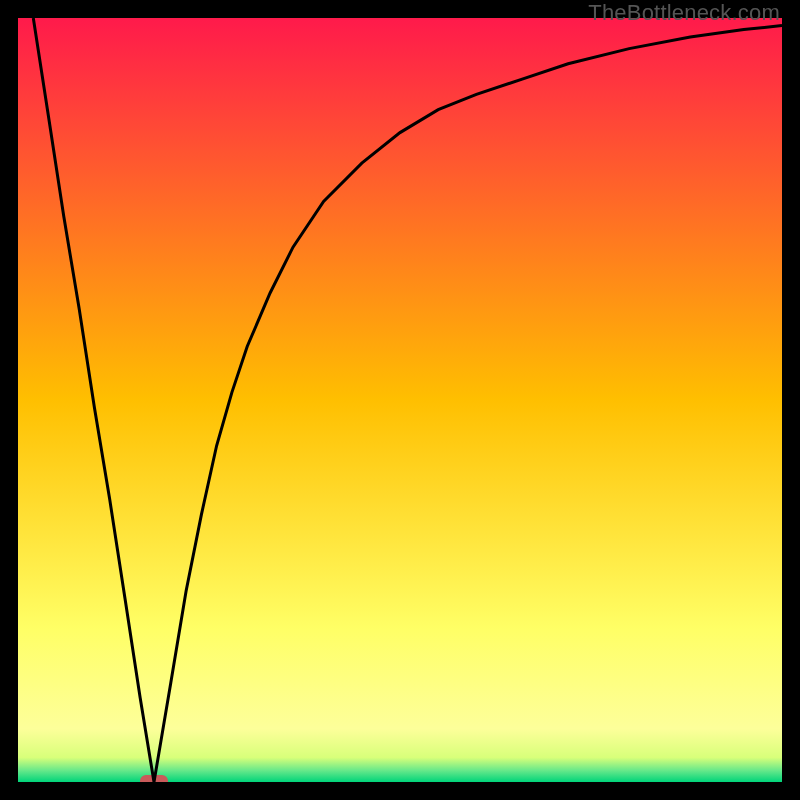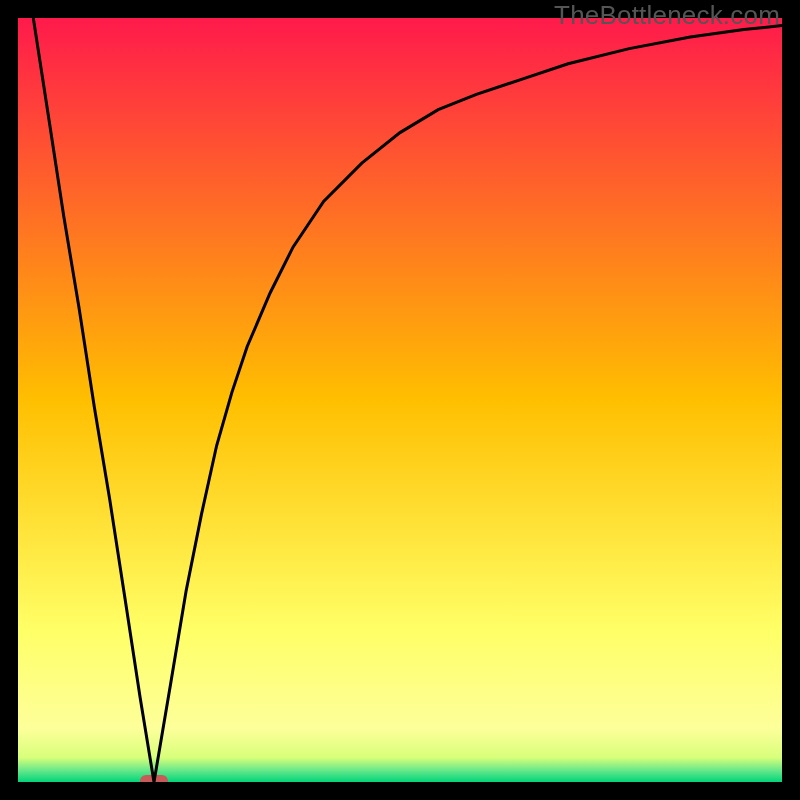--- a/index.html
+++ b/index.html
@@ -24,21 +24,21 @@
     top: 0;
     width: 764px;
     height: 764px;
   }
   .watermark {
     position: absolute;
     top: 0px;
     right: 20px;
     color: #555;
     font-family: Arial, Helvetica, sans-serif;
-    font-size: 26px;
+    font-size: 22px;
     font-weight: 500;
     letter-spacing: 0.2px;
     user-select: none;
   }
 </style>
 </head>
 <body>
 
 <div class="frame">
   <svg class="plot-area" viewBox="0 0 764 764" preserveAspectRatio="none">

